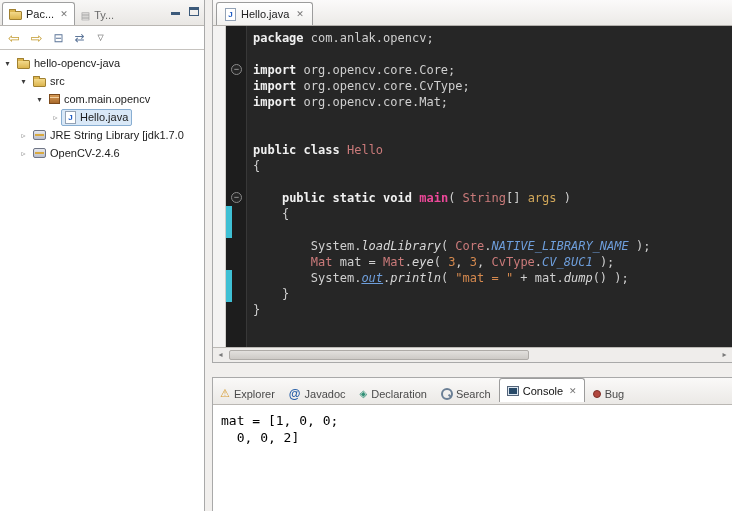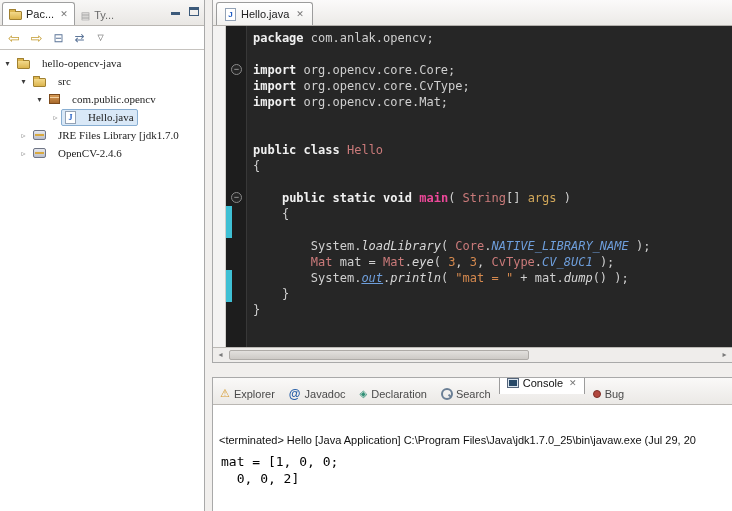--- a/index.html
+++ b/index.html
@@ -33,21 +33,21 @@
   .nav-arrow { font-size:14px; line-height:14px; color:#c39a2e; }
   .tb-ic { font-size:12px; color:#5d7699; }
   .menu-caret { font-size:8px; color:#555; margin-left:2px; }
 
   
   .tree { padding-top:4px; flex:1; overflow:hidden; }
   .tree-row { height:18px; display:flex; align-items:center; color:#1c1c1c; white-space:nowrap; }
   .lv0 { padding-left:2px; } .lv1 { padding-left:18px; } .lv2 { padding-left:34px; } .lv3 { padding-left:50px; }
   .arrow { width:11px; font-size:8px; color:#3c3c3c; text-align:center; flex:none; }
   .arrow.collapsed { color:#8a8a8a; }
-  .row-body { display:flex; align-items:center; gap:12px; padding:1px 3px; border:1px solid transparent;font-family:Liberation Serif, serif; }
+  .row-body { display:flex; align-items:center; gap:4px; padding:1px 3px; border:1px solid transparent; }
   .row-body.sel { background:#d9e8f7; border-color:#88aed2; border-radius:2px; }
 
   
   .folder-ic { width:13px; height:9px; background:linear-gradient(#f3d98b,#dcb54e);
                border:1px solid #a08030; border-radius:1px; position:relative; flex:none; margin-top:2px; }
   .folder-ic::before { content:""; position:absolute; top:-3px; left:-1px; width:5px; height:2px;
                background:#dcb54e; border:1px solid #a08030; border-bottom:none; border-radius:1px 1px 0 0; }
   .pkg-ic { width:11px; height:10px; background:linear-gradient(#d69a55,#a96a2c); border:1px solid #7c4a1b;
             position:relative; flex:none; }
   .pkg-ic::before { content:""; position:absolute; top:2px; left:0; right:0; height:1px; background:#f3d0a0; }
@@ -100,21 +100,21 @@
   .hs-thumb { position:absolute; left:16px; width:300px; top:2px; bottom:2px;
               background:linear-gradient(#e2e0dd,#cdcac6); border:1px solid #aeaba7; border-radius:2px; }
 
   
   .bottom-wrap { flex:1; margin-top:14px; display:flex; flex-direction:column;
                  border-left:1px solid #a9a9a9; border-top:1px solid #a9a9a9; background:#fff; overflow:hidden; }
   .bottom-tabbar { height:27px; background:linear-gradient(#faf9f8,#ebe9e6); border-bottom:1px solid #bab7b3;
                    display:flex; align-items:flex-end; overflow:hidden; flex:none; }
   .btab { display:flex; align-items:center; gap:4px; padding:0 7px; height:21px; color:#4a4a4a; white-space:nowrap; }
   .btab.active { background:#fff; border:1px solid #9c9c9c; border-bottom:none; border-radius:3px 3px 0 0;
-                 color:#111; height:24px; margin:10px 1px; }
+                 color:#111; height:24px; margin:2px 1px; }
   .ic-warn { color:#d79b2f; font-size:11px; }
   .ic-at { color:#2960a8; font-weight:bold; font-size:12px; }
   .ic-decl { color:#2f8f75; font-size:10px; }
   .ic-mag { width:11px; height:11px; position:relative; flex:none; }
   .ic-mag::before { content:""; position:absolute; top:0; left:0; width:8px; height:8px;
                     border:2px solid #6b7f95; border-radius:50%; }
   .ic-mag::after { content:""; position:absolute; left:7px; top:7px; width:4px; height:2px;
                    background:#6b7f95; transform:rotate(45deg); }
   .ic-console { width:12px; height:10px; border:1px solid #55657a; background:#dce6f0; position:relative; flex:none; }
   .ic-console::before { content:""; position:absolute; top:1px; left:1px; right:1px; bottom:1px; background:#274968; }
@@ -167,35 +167,35 @@
           <span class="arrow">▾</span>
           <span class="row-body">
             <span class="folder-ic"></span>
             <span class="tree-label">src</span>
           </span>
         </div>
         <div class="tree-row lv2">
           <span class="arrow">▾</span>
           <span class="row-body">
             <span class="pkg-ic"></span>
-            <span class="tree-label">com.public.opencv</span>
+            <span class="tree-label">com.main.opencv</span>
           </span>
         </div>
         <div class="tree-row lv3">
           <span class="arrow collapsed">▹</span>
           <span class="row-body sel">
             <span class="jfile-ic">J</span>
             <span class="tree-label">Hello.java</span>
           </span>
         </div>
         <div class="tree-row lv1">
           <span class="arrow collapsed">▹</span>
           <span class="row-body">
             <span class="lib-ic"></span>
-            <span class="tree-label">JRE Files Library [jdk1.7.0</span>
+            <span class="tree-label">JRE String Library [jdk1.7.0</span>
           </span>
         </div>
         <div class="tree-row lv1">
           <span class="arrow collapsed">▹</span>
           <span class="row-body">
             <span class="lib-ic"></span>
             <span class="tree-label">OpenCV-2.4.6</span>
           </span>
         </div>
       </div>
@@ -252,19 +252,18 @@
             <span class="ic-console"></span>
             <span>Console</span>
             <span class="tab-close">✕</span>
           </div>
           <div class="btab">
             <span class="ic-bug"></span>
             <span>Bug</span>
           </div>
         </div>
       <div class="console-area">
-        <div class="console-title">&lt;terminated&gt; Hello [Java Application] C:\Program Files\Java\jdk1.7.0_25\bin\javaw.exe (Jul 29, 20</div>
         <div class="console-out" id="console-out"><div>mat = [1, 0, 0;</div><div>  0, 0, 2]</div></div>
       </div>
     </div>
 
   </div>
 </div>
 
 </body></html>

